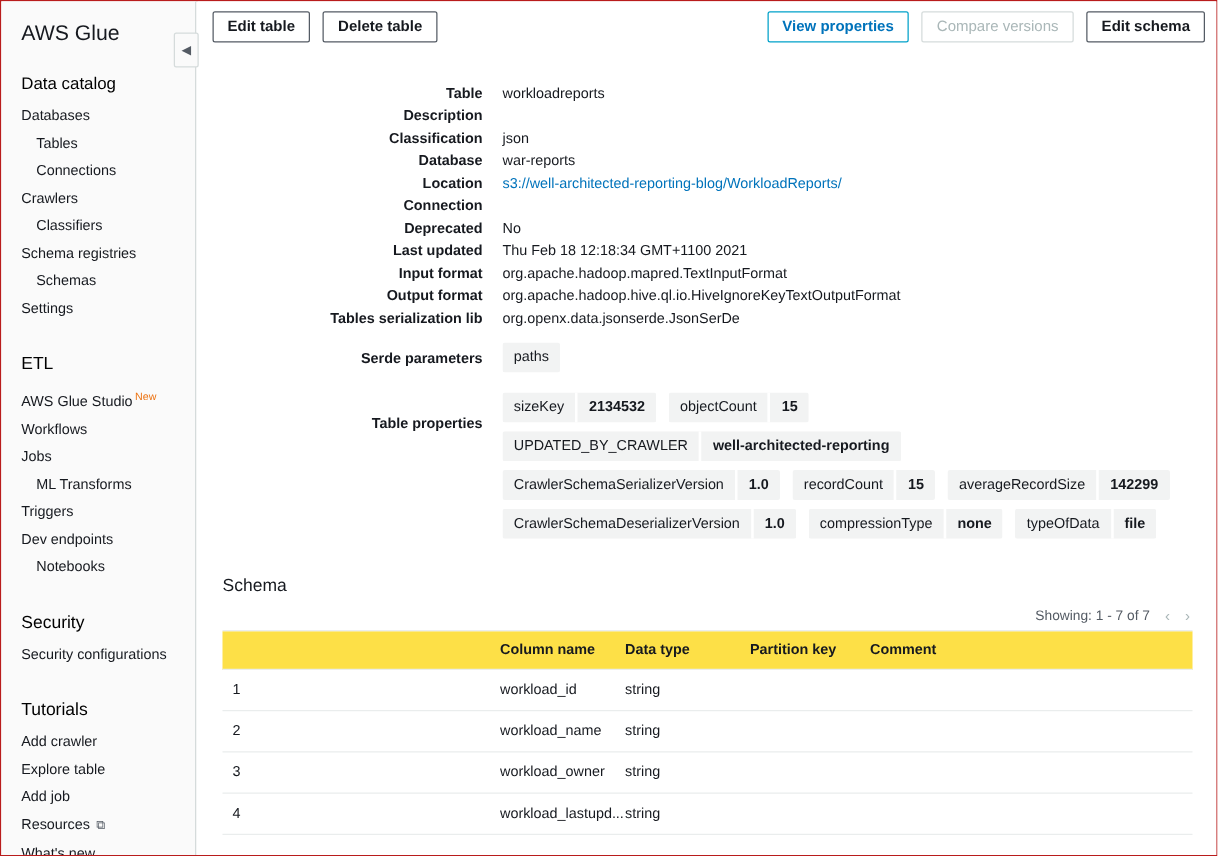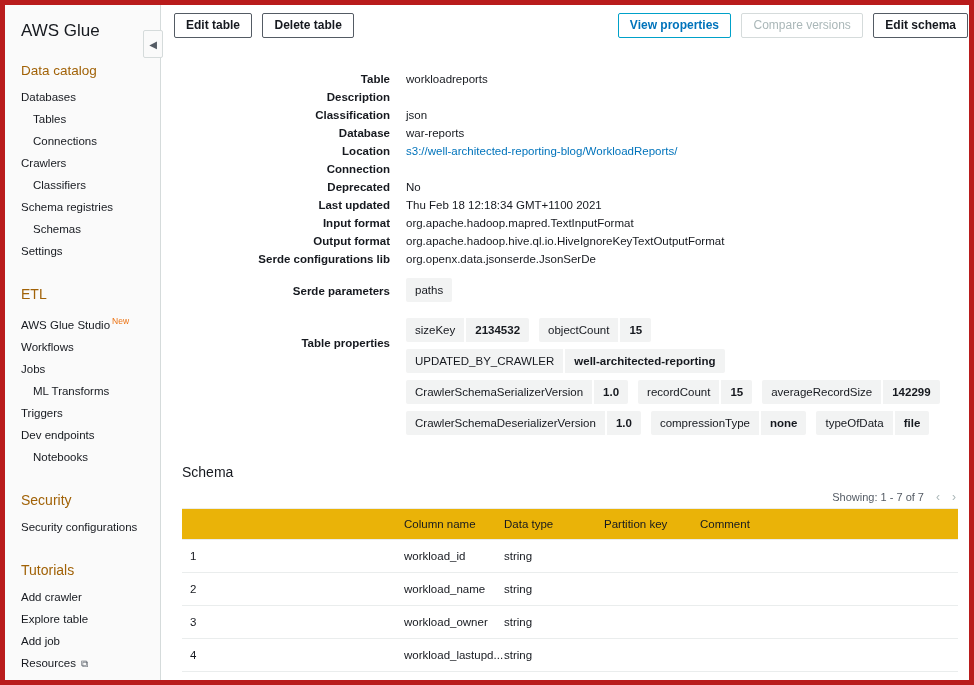--- a/index.html
+++ b/index.html
@@ -6,42 +6,42 @@
   html, body {
     margin: 0; padding: 0;
     background: #ffffff;
     font-family: "Liberation Sans", sans-serif;
   }
   #app {
     position: relative;
     width: 974px; height: 685px;
     background: #ffffff;
     overflow: hidden;
-    border: 5px solid #b91c1c;
+    border: 1px solid #b91c1c;
   }
   
   #sidebar {
     position: absolute;
     left: 0; top: 0;
     width: 156px; height: 685px;
     background: #fafafa;
     border-right: 1px solid #d5dbdb;
     padding-top: 14px;
     overflow: hidden;
   }
   .brand {
     font-size: 17px;
     color: #16191f;
     padding: 2px 0 0 16px;
     margin-bottom: 22px;
     font-weight: 400;
   }
   .sec-title {
     font-size: 13.5px;
-    color: #a16207;
+    color: #000000;
     padding: 0 0 0 16px;
     margin: 14px 0 8px 0;
   }
   .sec-title.big {
     font-size: 14px;
   }
   .nav-item {
     font-size: 11.5px;
     color: #16191f;
     padding: 4px 0 4px 16px;
@@ -195,25 +195,25 @@
     margin-left: 12px;
     cursor: pointer;
     user-select: none;
   }
   table.schema {
     width: 100%;
     border-collapse: collapse;
     table-layout: fixed;
   }
   table.schema thead th {
-    background: #eab308;
+    background: #fde047;
     font-size: 11.5px;
     color: #16191f;
     text-align: left;
-    font-weight: normal;
+    font-weight: bold;
     padding: 9px 8px;
     border-top: 1px solid #eaeded;
     border-bottom: 1px solid #eaeded;
   }
   table.schema tbody td {
     font-size: 11.5px;
     color: #16191f;
     padding: 10px 8px;
     border-bottom: 1px solid #eaeded;
   }
@@ -317,21 +317,21 @@
           </div>
           <div class="drow">
             <div class="dlabel">Input format</div>
             <div class="dvalue">org.apache.hadoop.mapred.TextInputFormat</div>
           </div>
           <div class="drow">
             <div class="dlabel">Output format</div>
             <div class="dvalue">org.apache.hadoop.hive.ql.io.HiveIgnoreKeyTextOutputFormat</div>
           </div>
           <div class="drow">
-            <div class="dlabel">Serde configurations lib</div>
+            <div class="dlabel">Tables serialization lib</div>
             <div class="dvalue">org.openx.data.jsonserde.JsonSerDe</div>
           </div>
         </div>
 
       <div class="drow tall" style="margin-top:10px;">
         <div class="dlabel mt">Serde parameters</div>
         <div class="dvalue serde-wrap">
           <div class="serde-row1">
             <span class="kv single">
               <span class="k">paths</span>

